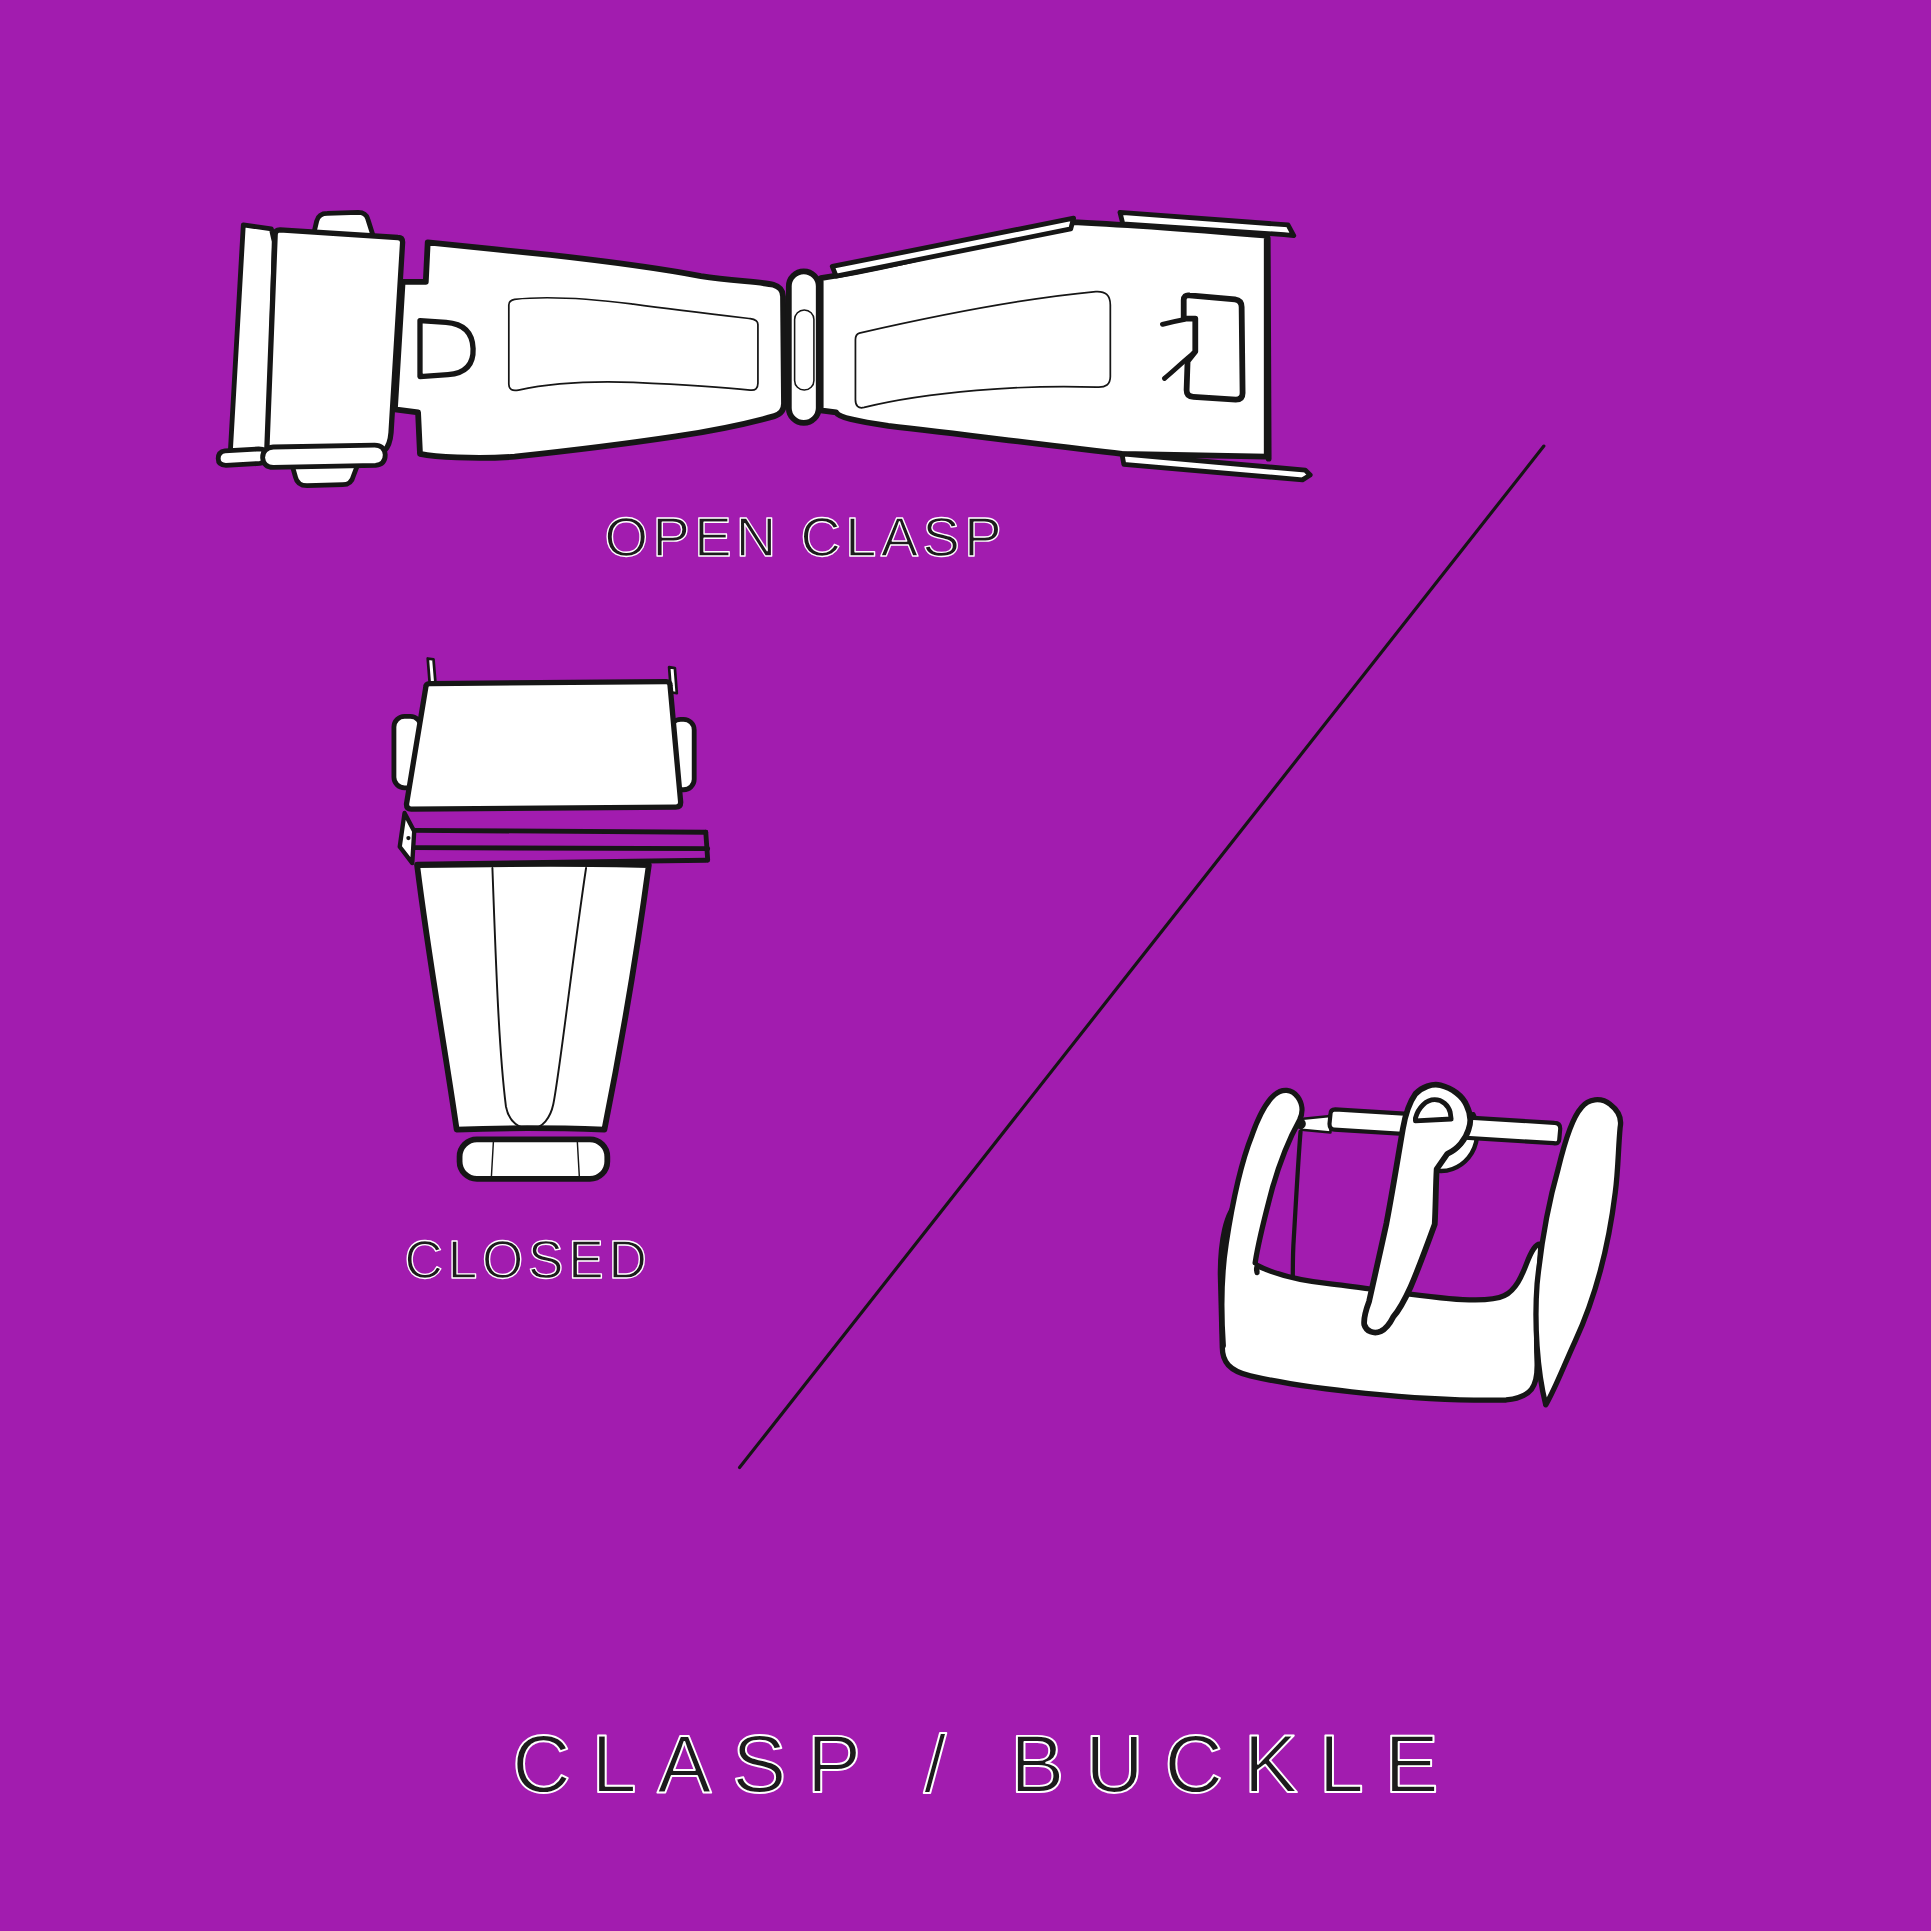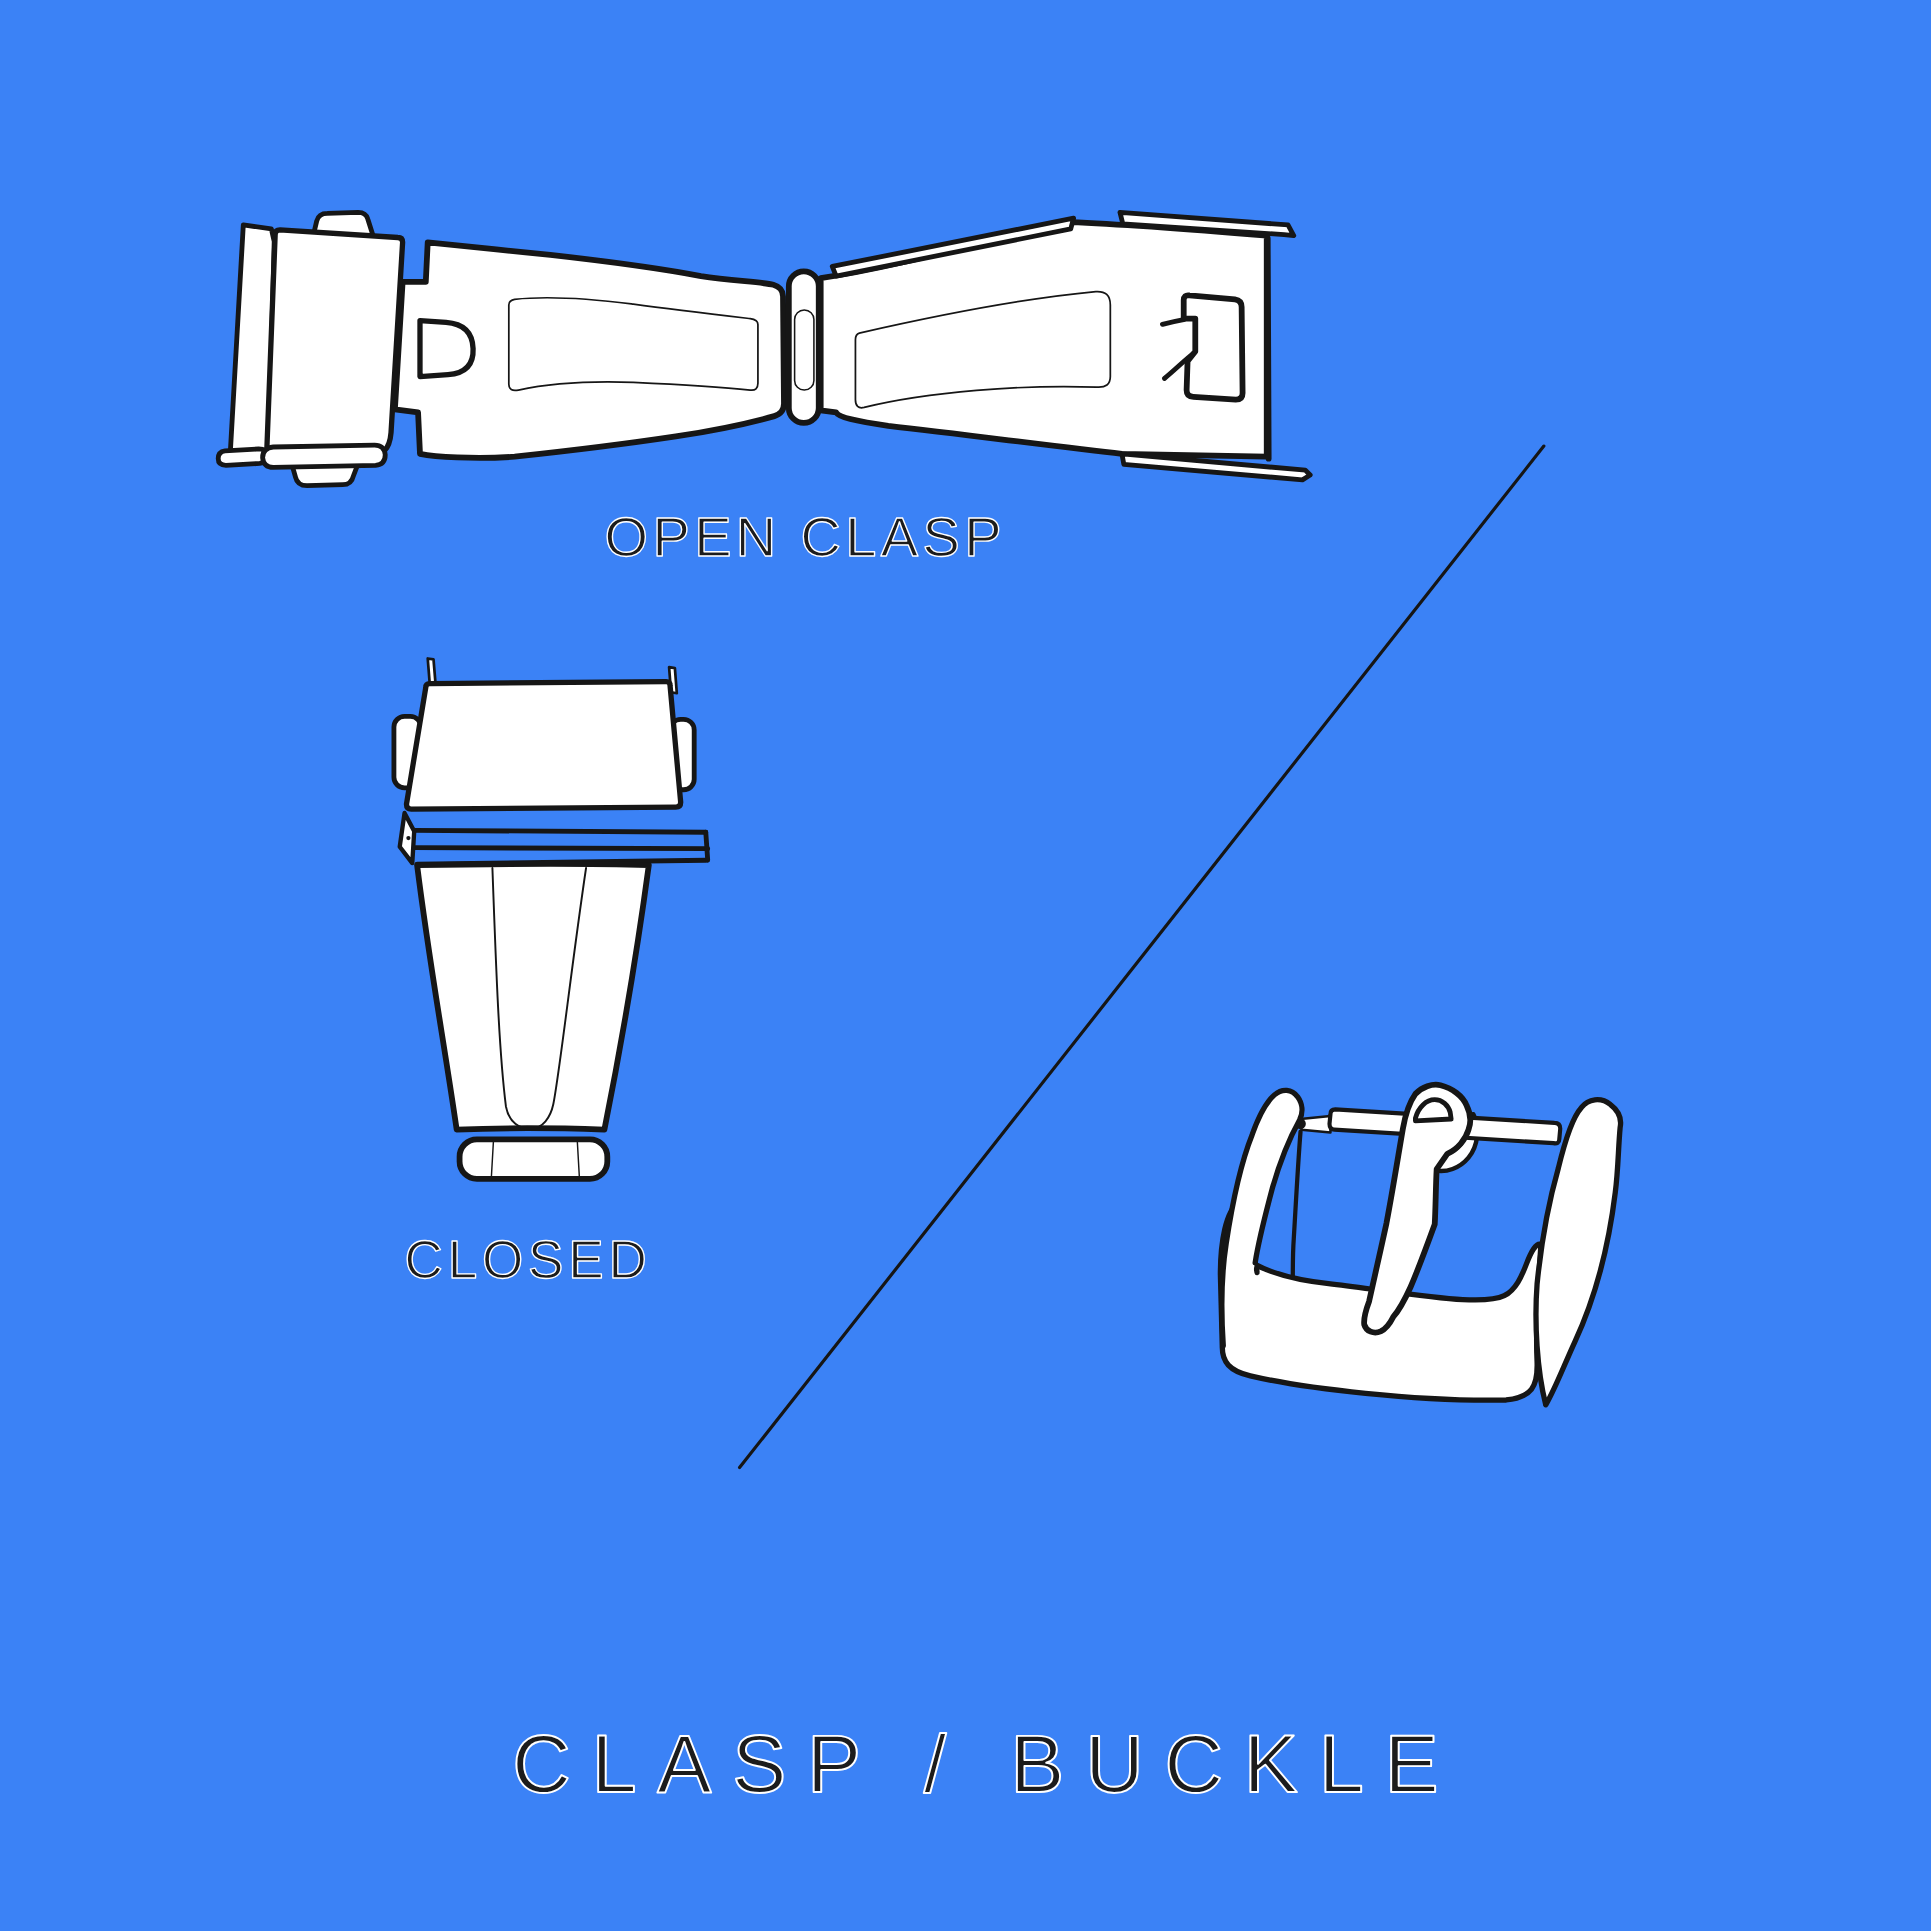--- a/index.html
+++ b/index.html
@@ -1,16 +1,16 @@
 <!DOCTYPE html>
 <html><head>
 <meta charset="utf-8">
 <style>
   html,body{margin:0;padding:0;background:#fff;}
-  .page{position:relative;width:1931px;height:1931px;background:#3b82f6;overflow:hidden;}
+  .page{position:relative;width:1931px;height:1931px;background:#a21caf;overflow:hidden;}
   svg{position:absolute;left:0;top:0;}
   .lbl{font-family:"Liberation Sans",sans-serif;fill:#1c1c1c;}
 </style>
 </head>
 <body>
 <div class="page">
 <svg width="1931" height="1931" viewBox="0 0 2000 2000" fill="none" stroke-linecap="round" stroke-linejoin="round">
 <g stroke="#161616">
 
 <path d="M252,233 L281,237 L284,250 L278,476 L238,478 Z" fill="#fff" stroke-width="5"></path>

